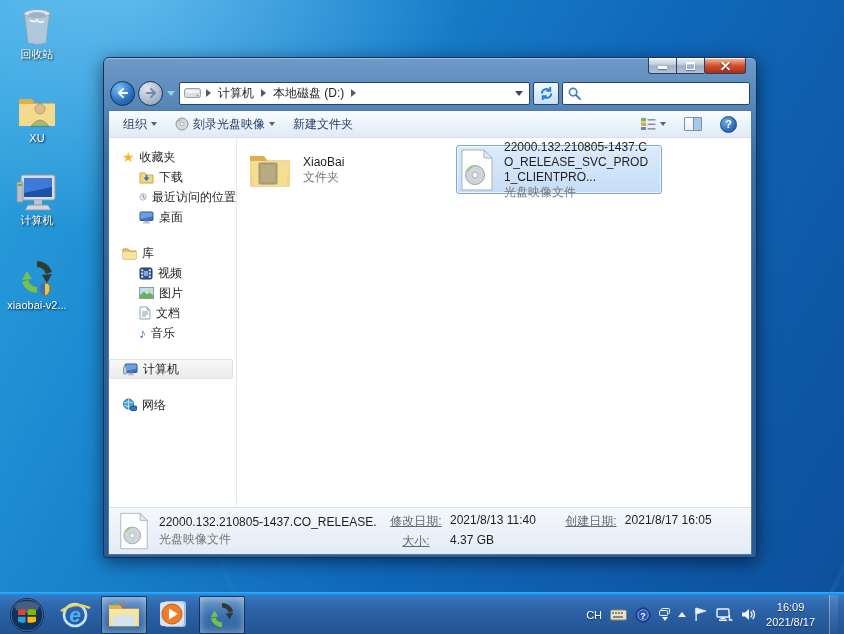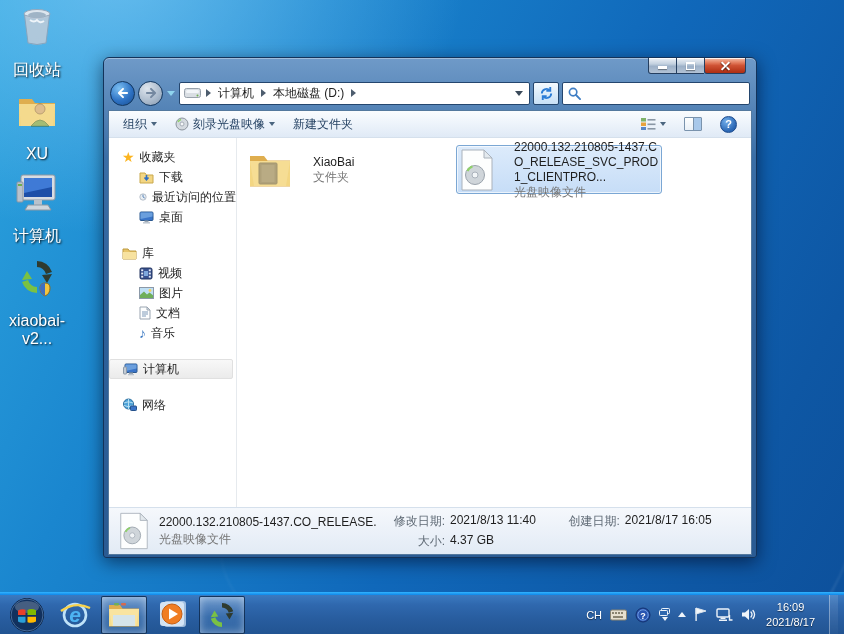--- a/index.html
+++ b/index.html
@@ -12,21 +12,21 @@
   .beam { position:absolute; inset:0;
     background:radial-gradient(ellipse 560px 420px at 14% -4%, rgba(150,215,255,.55), rgba(150,215,255,0) 62%); }
   .swirl1 { position:absolute; width:980px; height:560px; left:-120px; top:260px; border-radius:50%;
     border-bottom:3px solid rgba(255,255,255,.30); transform:rotate(-7deg); filter:blur(1px); }
   .swirl2 { position:absolute; width:760px; height:300px; left:220px; top:430px; border-radius:50%;
     border-bottom:2px solid rgba(255,255,255,.22); transform:rotate(5deg); filter:blur(1px); }
 
   
   .desktop-icon { position:absolute; left:4px; width:66px; text-align:center; cursor:default; }
   .desktop-icon .art { height:42px; display:flex; align-items:flex-end; justify-content:center; }
-  .desktop-icon .dlabel { margin-top:15px; font-size:16px; color:#fff; text-shadow:1px 1px 2px rgba(0,0,0,.85); line-height:1.15; }
+  .desktop-icon .dlabel { margin-top:2px; font-size:11px; color:#fff; text-shadow:1px 1px 2px rgba(0,0,0,.85); line-height:1.15; }
 
   
   .window { position:absolute; left:103px; top:57px; width:654px; height:501px;
     background:linear-gradient(#6f9ac8,#3a6ea6 20%,#2d6099 55%,#2a5b93);
     border:1px solid #13335a; border-radius:6px 6px 3px 3px; padding:0 4px 4px;
     box-shadow:0 4px 18px rgba(0,0,20,.55), inset 0 1px 0 rgba(255,255,255,.35); }
 
   .titlebar { height:21px; position:relative; }
   .caption-buttons { position:absolute; top:0; right:6px; display:flex; }
   .cap-btn { height:16px; border:1px solid #253f60; border-top:none; display:flex; align-items:center; justify-content:center;
@@ -78,35 +78,35 @@
   .winbody { flex:1; display:flex; min-height:0; }
   .sidebar { width:128px; flex:0 0 auto; padding-top:9px; font-size:12px; color:#1e1e1e; border-right:1px solid #e6eaee; overflow:hidden; }
   .side-row { height:20px; display:flex; align-items:center; gap:5px; padding-left:13px; white-space:nowrap; }
   .side-row.child { padding-left:30px; }
   .side-row.current { background:linear-gradient(#f8f8f8,#ebebeb); border:1px solid #e0e0e0; border-radius:2px; margin-right:3px; }
   .side-gap { height:16px; }
   .glyph-star { color:#fcb521; font-size:14px; line-height:1; }
   .glyph-note { color:#3a78c2; font-size:14px; line-height:1; }
 
   .main { flex:1; padding:7px 6px; display:flex; align-items:flex-start; gap:7px; background:#fff; min-width:0; }
-  .tile { width:206px; height:49px; display:flex; align-items:center; gap:20px; padding:3px; border:1px solid transparent; border-radius:3px; }
+  .tile { width:206px; height:49px; display:flex; align-items:center; gap:10px; padding:3px; border:1px solid transparent; border-radius:3px; }
   .tile .ticon { flex:0 0 auto; }
   .tile .tname { font-size:12px; color:#1e1e1e; line-height:1.25; word-break:break-all; }
   .tile .ttype { font-size:12px; color:#767676; line-height:1.25; }
   .tile.selected { background:linear-gradient(#ddeBFB,#c6ddf7);
     background:linear-gradient(#ddebfb,#c6ddf7); border-color:#7ba7d4; box-shadow:inset 0 0 0 1px rgba(255,255,255,.65); }
 
   .details { height:47px; flex:0 0 auto; border-top:1px solid #d5e0ec;
     background:linear-gradient(#f5f8fc,#eaf0f8 60%,#e2ebf5); display:flex; align-items:center; padding:0 10px; gap:10px; font-size:12px; }
   .dp-name { width:218px; flex:0 0 auto; }
   .dp-name .n { color:#1e1e1e; white-space:nowrap; overflow:hidden; }
   .dp-name .t { color:#767676; margin-top:2px; }
   .dp-meta { display:flex; gap:26px; }
   .dp-col { display:grid; grid-template-columns:auto auto; column-gap:5px; row-gap:3px; align-content:start; }
-  .dp-label { color:#5f6a75; text-align:right; min-width:58px; }
+  .dp-label { color:#5f6a75; text-align:center; min-width:58px;text-decoration:underline; }
   .dp-value { color:#1e1e1e; }
 
   
   .taskbar { position:absolute; left:0; right:0; bottom:0; height:40px;
     background:linear-gradient(#3b7ac0,#2f68ae 25%,#285d9f 60%,#225492); border-top:1px solid #0e2e55;
     display:flex; align-items:center; padding:0 2px; }
   .taskbar::before { content:""; position:absolute; top:-3px; left:0; right:0; height:3px;
     background:linear-gradient(#32b4ff,#0f86e8); }
   .task-btn { width:46px; height:38px; display:flex; align-items:center; justify-content:center; border-radius:2px; margin-right:3px; }
   .task-btn.active { background:linear-gradient(rgba(255,255,255,.30),rgba(160,205,245,.14) 55%,rgba(120,175,230,.22));

